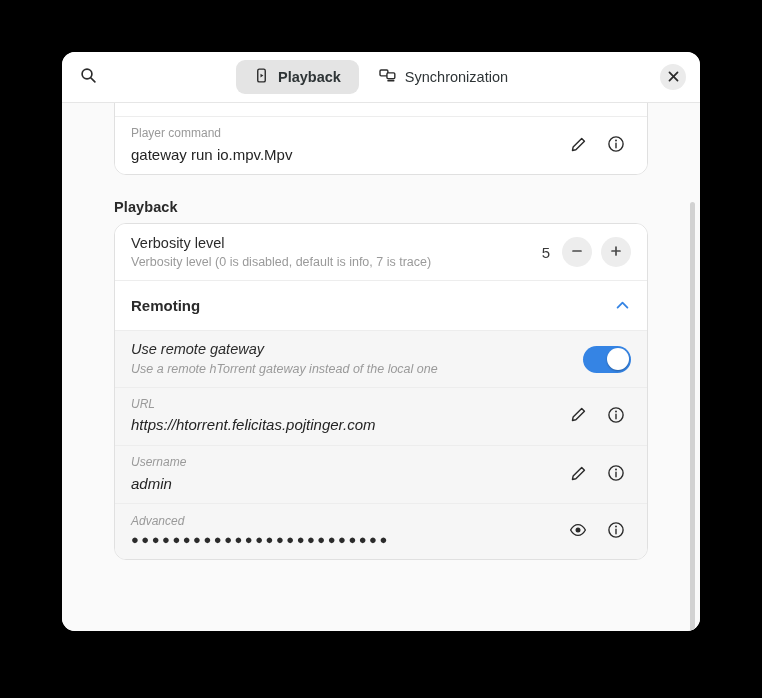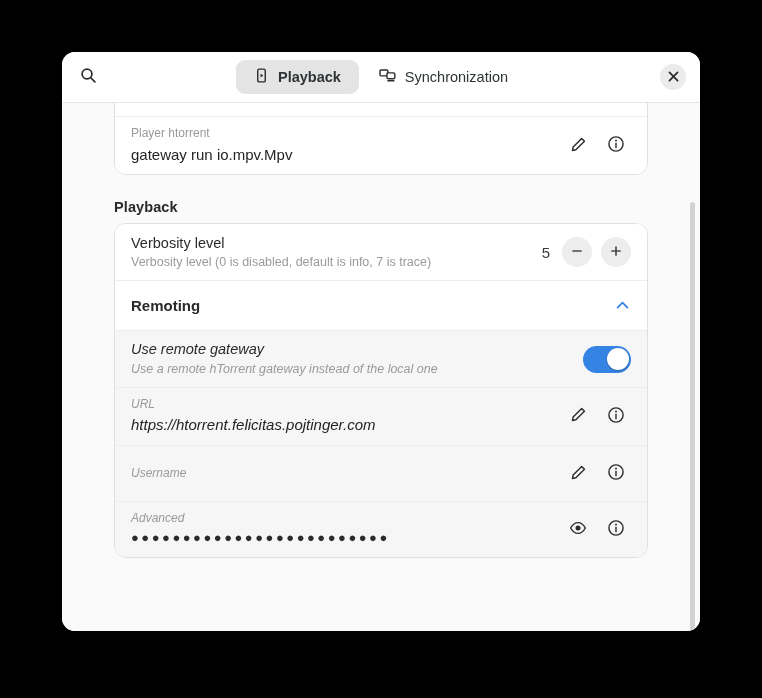--- a/index.html
+++ b/index.html
@@ -335,21 +335,21 @@
         <div class="row">
           <div class="row-text">
 
             <div class="row-subtitle">Path to store downloaded torrents in</div>
           </div>
 
         </div>
 
         <div class="row">
           <div class="row-text">
-            <div class="entry-label">Player htorrent</div>
+            <div class="entry-label">Player command</div>
             <div class="entry-value">gateway run io.mpv.Mpv</div>
           </div>
           <div class="row-actions">
             <button class="act-btn">
               <span>
                 <svg width="17" height="17" viewBox="0 0 18 18" fill="none" stroke="#2b2b2b" stroke-width="1.5" stroke-linejoin="round">
                   <path d="M12.4 2.6 L15.3 5.5 L6.2 14.6 L2.6 15.3 L3.3 11.7 Z"></path>
                 </svg>
               </span>
             </button>
@@ -436,20 +436,21 @@
                   <circle cx="9" cy="5.5" r="0.95" fill="#2b2b2b" stroke="none"></circle>
                 </svg>
               </span>
             </button>
           </div>
         </div>
 
         <div class="row shaded">
           <div class="row-text">
             <div class="entry-label">Username</div>
+            <div class="entry-value">admin</div>
           </div>
           <div class="row-actions">
             <button class="act-btn">
               <span>
                 <svg width="17" height="17" viewBox="0 0 18 18" fill="none" stroke="#2b2b2b" stroke-width="1.5" stroke-linejoin="round">
                   <path d="M12.4 2.6 L15.3 5.5 L6.2 14.6 L2.6 15.3 L3.3 11.7 Z"></path>
                 </svg>
               </span>
             </button>
             <button class="act-btn">

